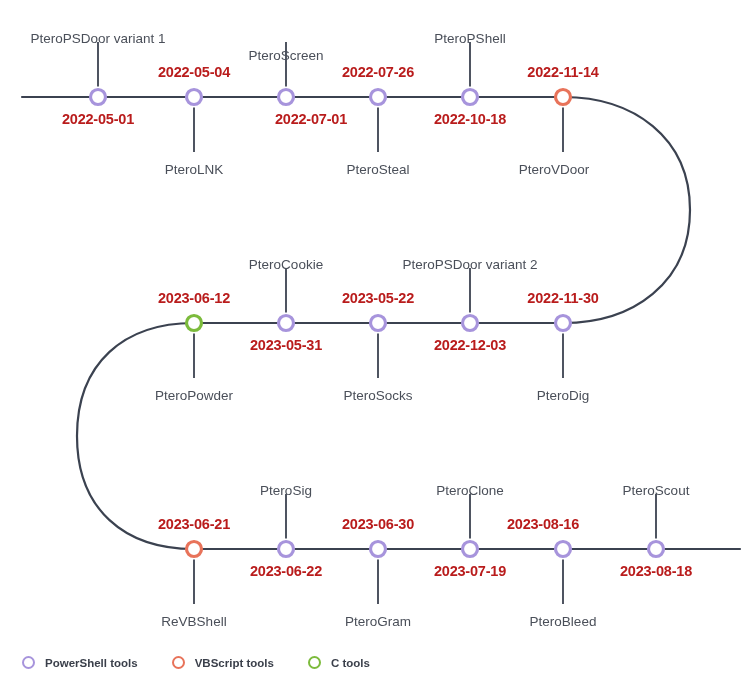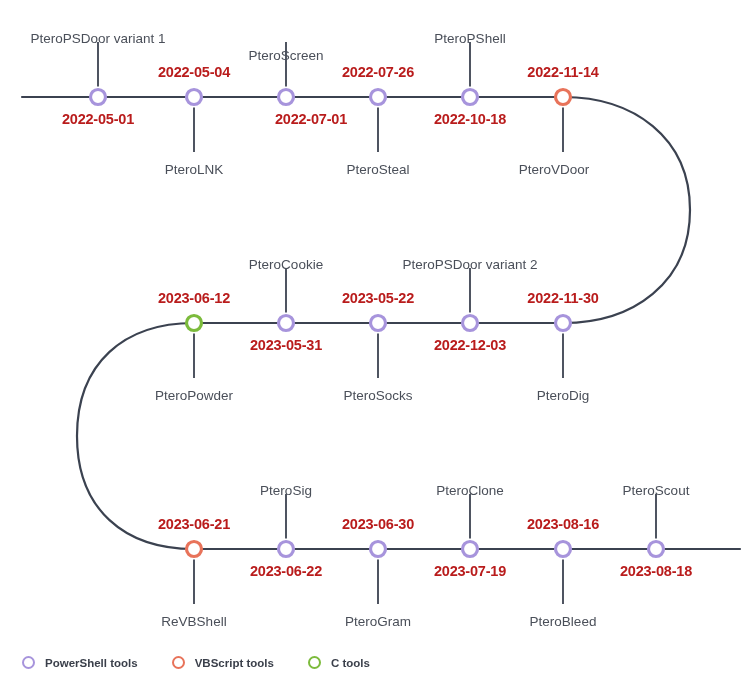--- a/index.html
+++ b/index.html
@@ -205,21 +205,21 @@
         <div>PteroSig</div>
       </div>
       <div class="lbl lbl-date" style="left: 378px; top: 515px;">2023-06-30</div>
       <div class="lbl lbl-name" style="left: 378px; top: 614px;">
         <div>PteroGram</div>
       </div>
       <div class="lbl lbl-date" style="left: 470px; top: 562px;">2023-07-19</div>
       <div class="lbl lbl-name" style="left: 470px; top: 483px;">
         <div>PteroClone</div>
       </div>
-      <div class="lbl lbl-date" style="left: 563px; top: 515px;">2023-08-16</div>
+      <div class="lbl lbl-date" style="left: 543px; top: 515px;">2023-08-16</div>
       <div class="lbl lbl-name" style="left: 563px; top: 614px;">
         <div>PteroBleed</div>
       </div>
       <div class="lbl lbl-date" style="left: 656px; top: 562px;">2023-08-18</div>
       <div class="lbl lbl-name" style="left: 656px; top: 483px;">
         <div>PteroScout</div>
       </div>
     </div>
 
   <div class="legend" id="legend">

